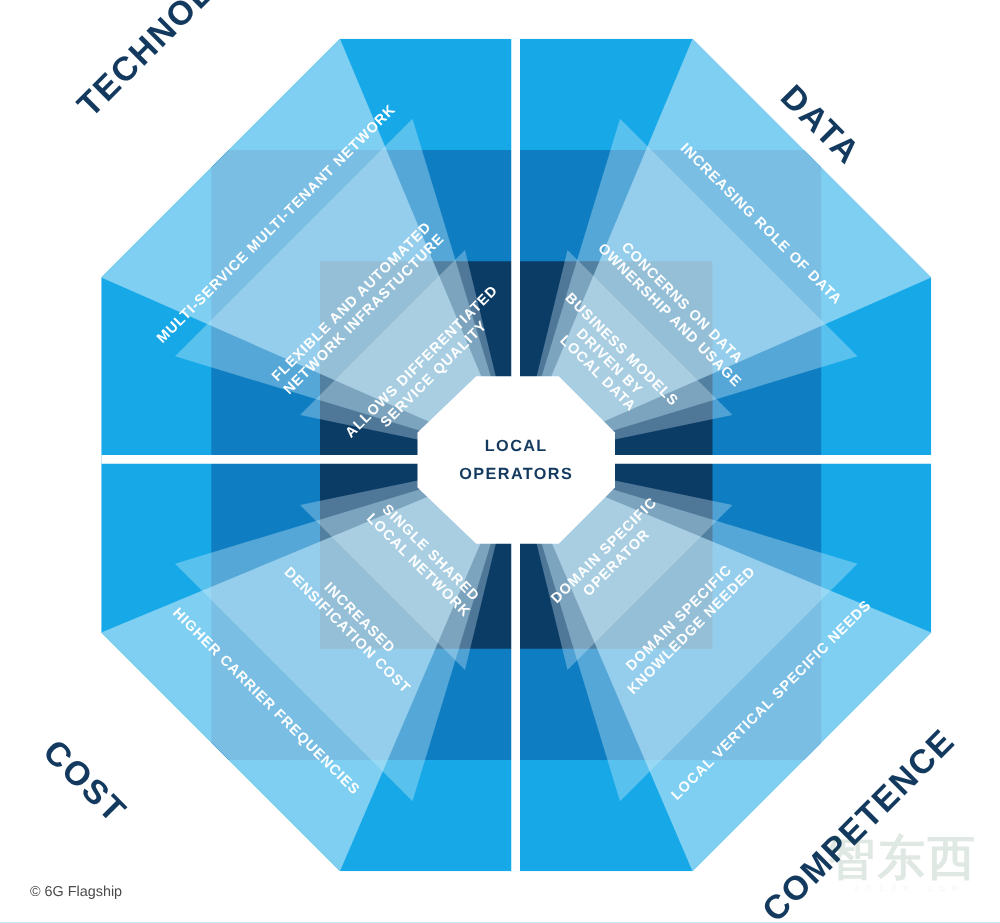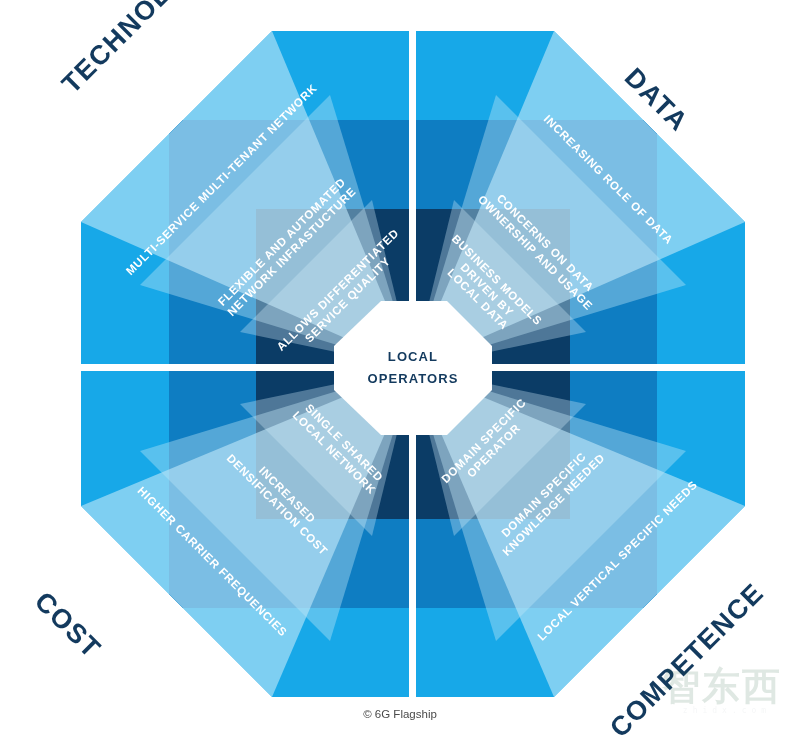--- a/index.html
+++ b/index.html
@@ -53,24 +53,25 @@
     font-weight:bold;
     letter-spacing:1.1px;
     line-height:22px;
     white-space:pre;
     font-family:"Liberation Sans","DejaVu Sans",sans-serif;
   }
 
   
   #caption{
     position:absolute;left:0;right:0;top:708px;
-    text-align:center;
+    text-align:left;
     font-size:11.5px;
     color:#4a4a4a;
     font-family:"Liberation Sans","DejaVu Sans",sans-serif;
+    padding-left:24px;
   }
 
   
   #watermark{
     position:absolute;right:8px;bottom:10px;
     width:130px;height:62px;opacity:0.13;
     pointer-events:none;
   }
   #watermark .wm-text{
     font-size:38px;font-weight:bold;color:#14532d;letter-spacing:2px;

